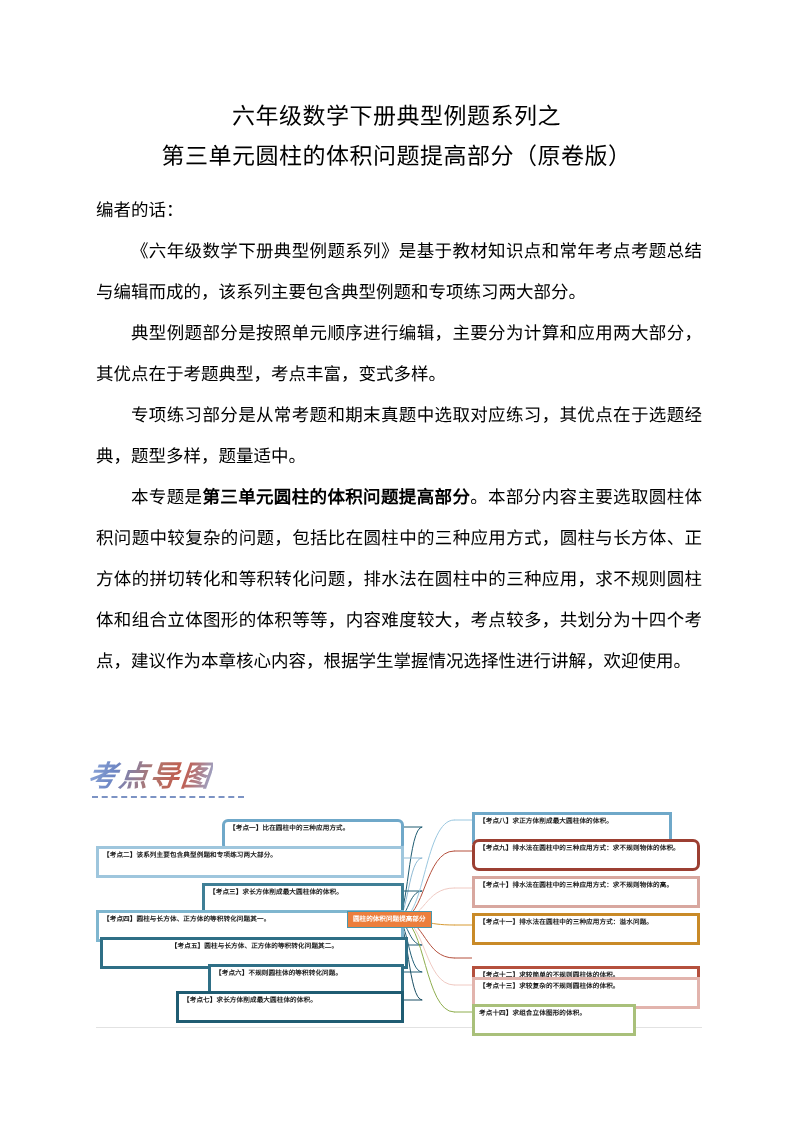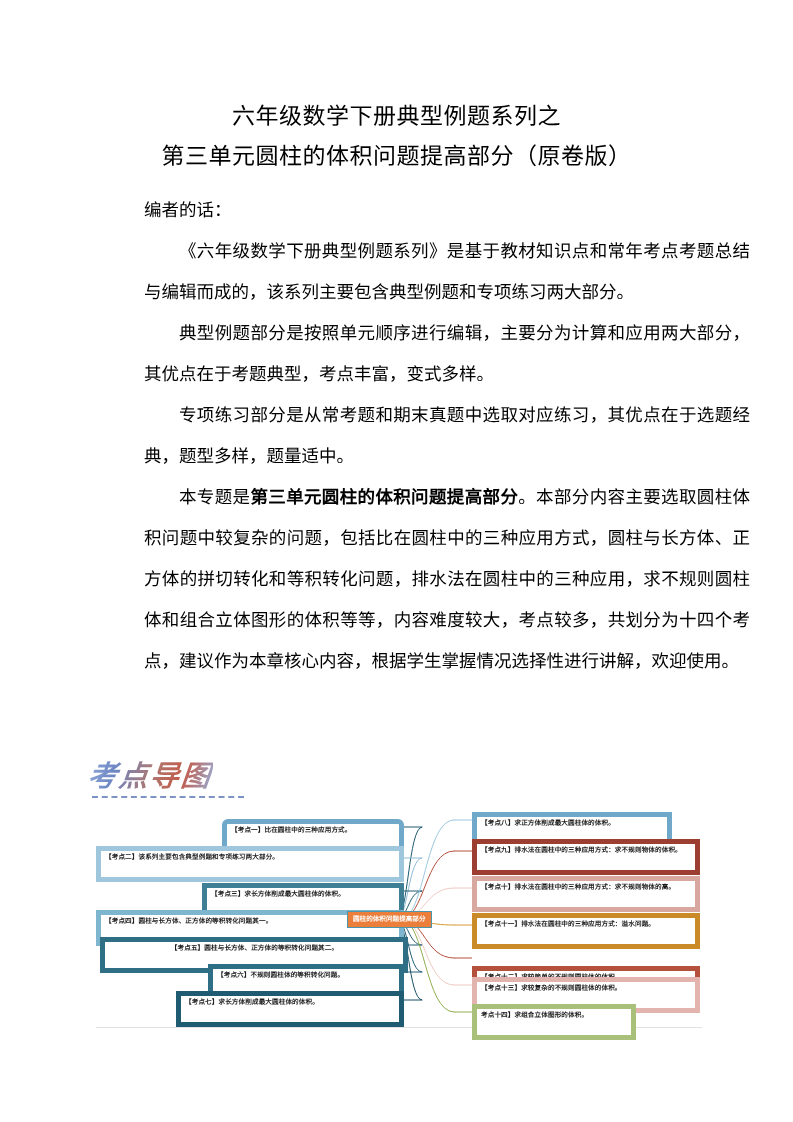--- a/index.html
+++ b/index.html
@@ -40,21 +40,20 @@
     line-height: 40px;
     color: #000;
   }
 
   
   .prose {
     position: absolute;
     left: 96px;
     top: 190px;
     width: 606px;
-    margin-left: 48px;
   }
   .para {
     font-size: 17.5px;
     line-height: 41px;
     text-align: justify;
     text-justify: inter-ideograph;
     margin: 0;
     color: #000;
   }
   .para.indent {
@@ -108,21 +107,21 @@
     position: absolute;
     left: 0; top: 0;
     width: 606px;
     height: 226px;
     overflow: visible;
   }
   .node {
     position: absolute;
     box-sizing: border-box;
     background: #ffffff;
-    border: 5px solid #0f172a;
+    border: 3px solid #0f172a;
     font-size: 6.6px;
     line-height: 9.6px;
     font-weight: bold;
     padding: 2px 3px 14px 4px;
     color: #1b1b1b;
     font-family: "DejaVu Sans", "Liberation Sans", sans-serif;
     letter-spacing: 0.1px;
     z-index: 3;
   }
   .node.left { text-align: left; }
@@ -210,21 +209,21 @@
     <div class="center-node" style="left: 251px; top: 105px; background: rgb(236, 126, 60); border-color: rgb(74, 151, 173);">圆柱的体积问题提高部分</div>
     <div class="mindmap-rule"></div>
   <div class="node left" style="width: 182px; min-height: 14px; top: 13px; border-color: rgb(111, 168, 201); left: 126px; border-radius: 6px;">【考点一】比在圆柱中的三种应用方式。</div>
       <div class="node left" style="width: 308px; min-height: 24px; top: 40px; border-color: rgb(158, 198, 221); left: 0px;">【考点二】该系列主要包含典型例题和专项练习两大部分。</div>
       <div class="node left" style="width: 202px; min-height: 14px; top: 77px; border-color: rgb(63, 127, 150); left: 106px;">【考点三】求长方体削成最大圆柱体的体积。</div>
       <div class="node left" style="width: 308px; min-height: 14px; top: 104px; border-color: rgb(127, 182, 207); left: 0px;">【考点四】圆柱与长方体、正方体的等积转化问题其一。</div>
       <div class="node left" style="width: 308px; min-height: 14px; top: 131px; border-color: rgb(47, 111, 134); left: 4px; text-align: center;">【考点五】圆柱与长方体、正方体的等积转化问题其二。</div>
       <div class="node left" style="width: 196px; min-height: 14px; top: 158px; border-color: rgb(47, 111, 134); left: 112px;">【考点六】不规则圆柱体的等积转化问题。</div>
       <div class="node left" style="width: 228px; min-height: 16px; top: 185px; border-color: rgb(31, 92, 114); left: 80px;">【考点七】求长方体削成最大圆柱体的体积。</div>
       <div class="node right" style="width: 200px; min-height: 14px; top: 6px; border-color: rgb(111, 168, 201); left: 376px;">【考点八】求正方体削成最大圆柱体的体积。</div>
-      <div class="node right" style="width: 228px; min-height: 24px; top: 33px; border-color: rgb(156, 63, 50); left: 376px;">【考点九】排水法在圆柱中的三种应用方式：求不规则物体的体积。</div>
+      <div class="node right" style="width: 228px; min-height: 24px; top: 33px; border-color: rgb(156, 63, 50); left: 376px; border-radius: 7px;">【考点九】排水法在圆柱中的三种应用方式：求不规则物体的体积。</div>
       <div class="node right" style="width: 228px; min-height: 24px; top: 70px; border-color: rgb(216, 167, 159); left: 376px;">【考点十】排水法在圆柱中的三种应用方式：求不规则物体的高。</div>
       <div class="node right" style="width: 228px; min-height: 24px; top: 107px; border-color: rgb(201, 138, 39); left: 376px;">【考点十一】排水法在圆柱中的三种应用方式：溢水问题。</div>
       <div class="node right" style="width: 228px; min-height: 14px; top: 144px; border-color: rgb(181, 80, 61); left: 376px; margin-top: 16px;">【考点十二】求较简单的不规则圆柱体的体积。</div>
       <div class="node right" style="width: 228px; min-height: 14px; top: 171px; border-color: rgb(226, 180, 173); left: 376px;">【考点十三】求较复杂的不规则圆柱体的体积。</div>
       <div class="node right" style="width: 164px; min-height: 14px; top: 198px; border-color: rgb(169, 192, 122); left: 376px;">考点十四】求组合立体图形的体积。</div>
     </div>
 
 </div>
 
 </body></html>

